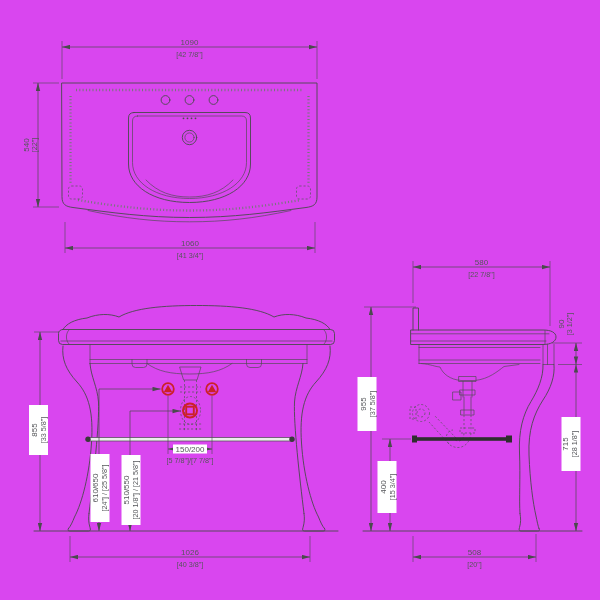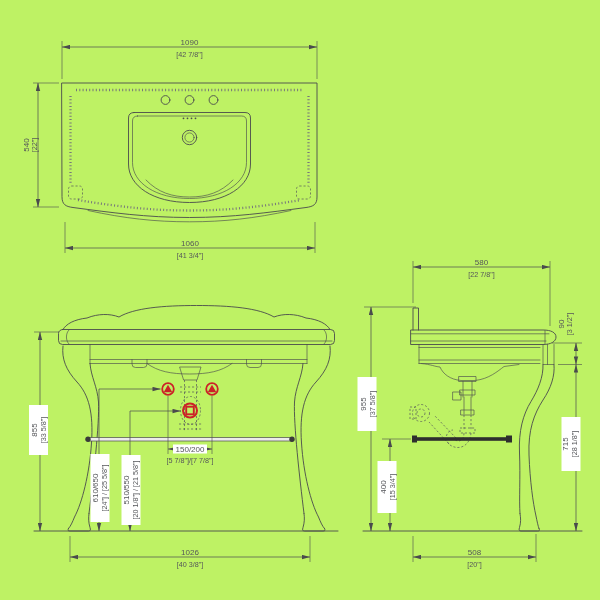--- a/index.html
+++ b/index.html
@@ -1,16 +1,16 @@
 <!DOCTYPE html>
 <html><head>
 <meta charset="utf-8">
 <style>
   html,body{margin:0;padding:0;background:#ffffff;}
-  .stage{position:relative;width:600px;height:600px;background:#bef264;overflow:hidden;}
+  .stage{position:relative;width:600px;height:600px;background:#d946ef;overflow:hidden;}
   svg{position:absolute;left:0;top:0;}
   .ln  {fill:none;stroke:#4a4b4d;stroke-width:0.9;stroke-linecap:round;stroke-linejoin:round;}
   .ln2 {fill:none;stroke:#4a4b4d;stroke-width:0.65;stroke-linecap:round;stroke-linejoin:round;}
   .dash{fill:none;stroke:#55565a;stroke-width:0.7;stroke-dasharray:2.1 1.9;}
   .stitch{fill:none;stroke:#76777a;stroke-width:2.3;stroke-dasharray:1 2.3;stroke-linecap:butt;}
   .dim {fill:none;stroke:#4a4b4d;stroke-width:0.7;}
   .ext {fill:none;stroke:#4a4b4d;stroke-width:0.6;}
   .red {fill:none;stroke:#cc2127;}
   .wbg {fill:#ffffff;stroke:none;}
   text{font-family:"Liberation Sans","DejaVu Sans",sans-serif;fill:#55565a;}

